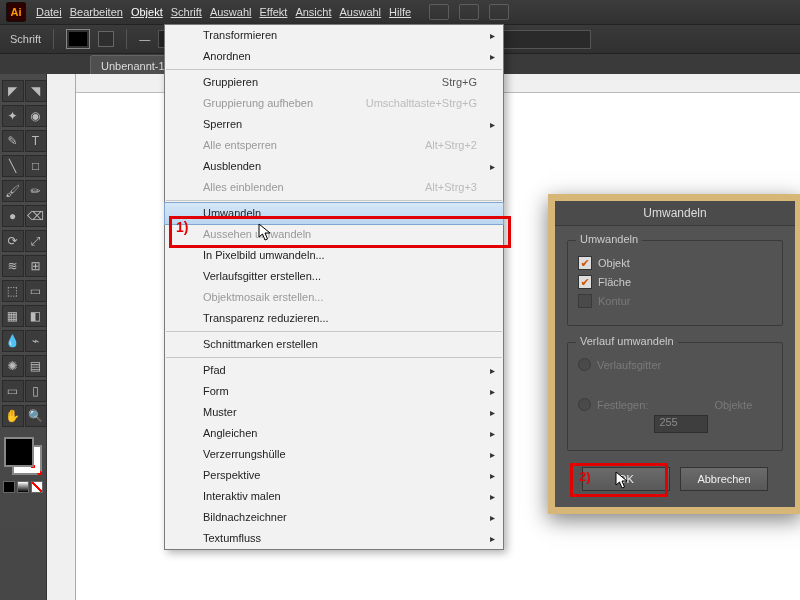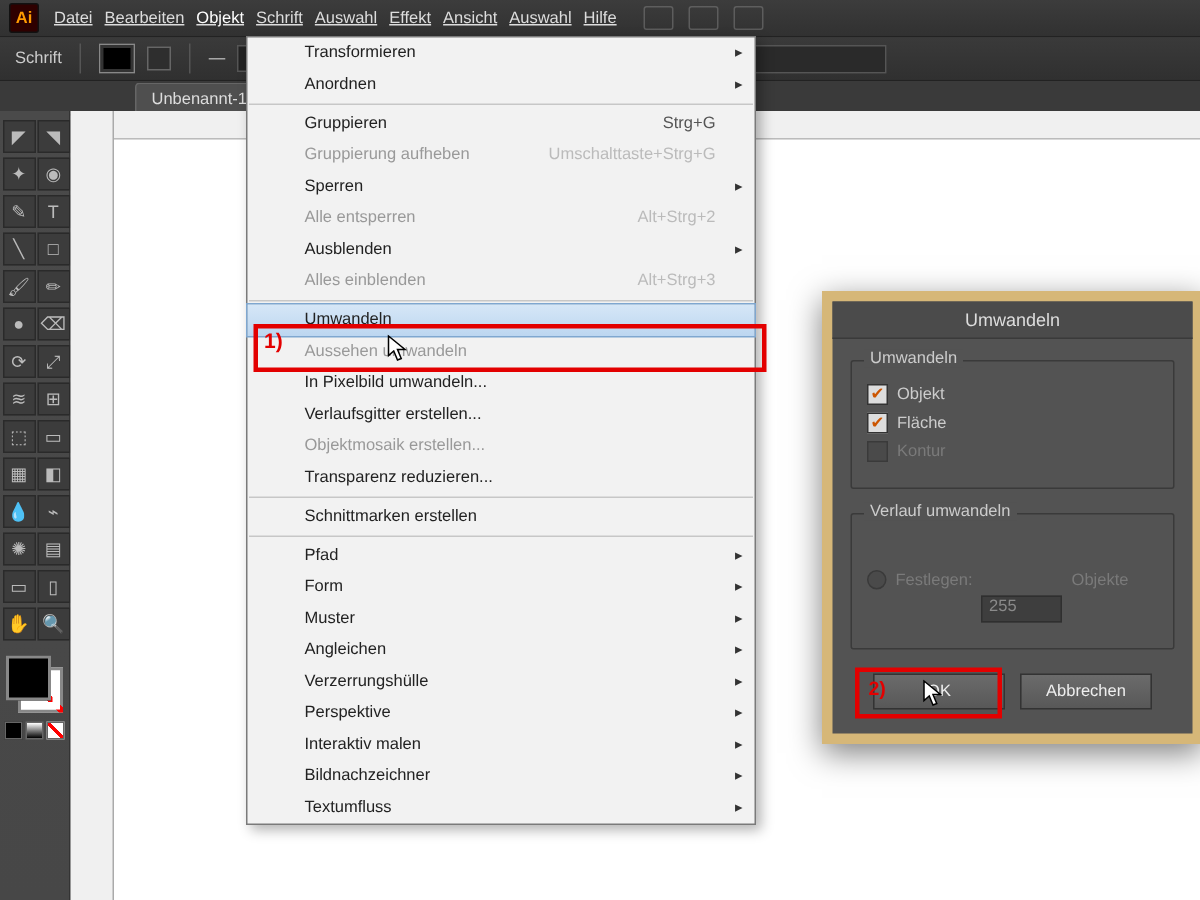--- a/index.html
+++ b/index.html
@@ -288,20 +288,24 @@
         </div>
         <div class="chk-row disabled">
           <div class="chk empty"></div>
           <span>Kontur</span>
         </div>
       </div>
       <div class="fieldset">
         <div class="fs-legend">Verlauf umwandeln</div>
         <div class="chk-row disabled">
           <div class="radio"></div>
+          <span>Verlaufsgitter</span>
+        </div>
+        <div class="chk-row disabled">
+          <div class="radio"></div>
           <span>Festlegen:</span>
           <span class="numfield">255</span>
           <span>Objekte</span>
         </div>
       </div>
       <div class="dlg-buttons" style="position:relative;">
         <div class="btn">
             <span>OK</span>
           </div>
         <div class="btn">

